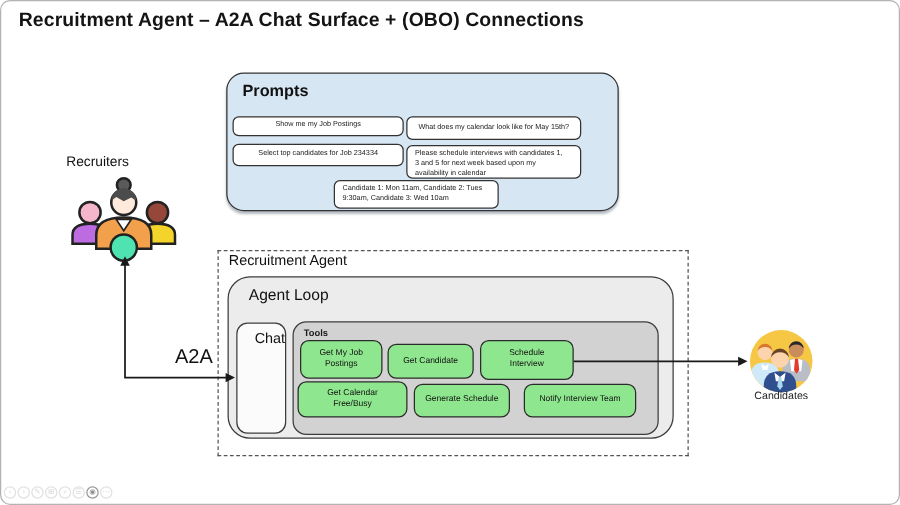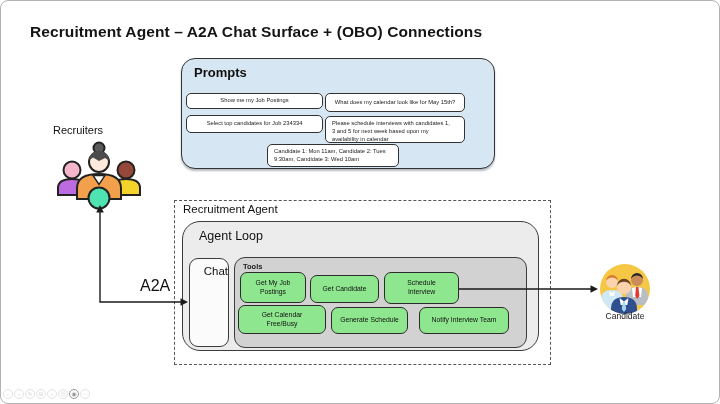--- a/index.html
+++ b/index.html
@@ -2,21 +2,21 @@
 <html style="--prompts-bg: #d7e6f3; --tool-green: #8ee68e; --loop-bg: #ececec; --tools-bg: #d2d2d2; --candidates-circle: #f6c744; --node-teal: #4fe3b1;"><head>
 <meta charset="utf-8">
 <style>
   html,body{margin:0;padding:0;background:#fff;}
   .stage{
     position:relative;width:720px;height:404px;overflow:hidden;
     background:#fff;border:1px solid #b3b3b3;border-radius:8px;box-sizing:border-box;
     font-family:"Liberation Sans", sans-serif;color:#1a1a1a;
   }
   .title{
-    position:absolute;left:14px;top:7px;margin:15px;
+    position:absolute;left:14px;top:7px;margin:0;
     font-size:15.5px;font-weight:600;letter-spacing:.1px;color:#141414;
   }
   
   .prompts{
     position:absolute;left:180px;top:57px;width:314px;height:111px;box-sizing:border-box;
     background:var(--prompts-bg,#d7e6f3);border:1.5px solid #333;border-radius:14px;
     box-shadow:0 2px 2px rgba(40,60,80,.35);
   }
   .prompts-title{position:absolute;left:12px;top:6px;font-size:13px;font-weight:600;color:#111;}
   .pbox{
@@ -165,21 +165,21 @@
       <path d="M33 25 l5 -1 5 1 -1 9 h-8 z" fill="#ffffff"></path>
       <path d="M37 24 h2.4 l1 9 -2.2 3 -2 -3 z" fill="#e23b2e"></path>
 
       <circle cx="25" cy="24" r="7.2" fill="#fbd4ae"></circle>
       <path d="M17.8 23 a7.2 7.2 0 0 1 14.4 0 q-2.5 -4.2 -7.2 -4.2 t-7.2 4.2 z" fill="#6b4326"></path>
       <path d="M12 46 q0 -12 13 -12 q13 0 13 12 v8 h-26 z" fill="#2f4f8f"></path>
       <path d="M20.5 35 l4.5 3.5 4.5 -3.5 -1.2 7 h-6.6 z" fill="#ffffff"></path>
       <path d="M24 38.5 h2 l1.2 7.5 -2.2 3 -2.2 -3 z" fill="#a8d8f0"></path>
     </g>
   </svg>
-  <div class="candidates-label">Candidate</div>
+  <div class="candidates-label">Candidates</div>
 
   <svg class="overlay" viewBox="0 0 720 404">
     <g>
       <path d="M99 209 V 301 H 182" fill="none" stroke="#1a1a1a" stroke-width="1.4"></path>
       <polygon points="99,204 95.2,211.5 102.8,211.5" fill="#1a1a1a"></polygon>
       <polygon points="187,301 179.5,297.3 179.5,304.7" fill="#1a1a1a"></polygon>
     </g>
     <g>
       <path d="M458 288 H 590" fill="none" stroke="#1a1a1a" stroke-width="1.4"></path>
       <polygon points="597,288 589.5,284.3 589.5,291.7" fill="#1a1a1a"></polygon>

